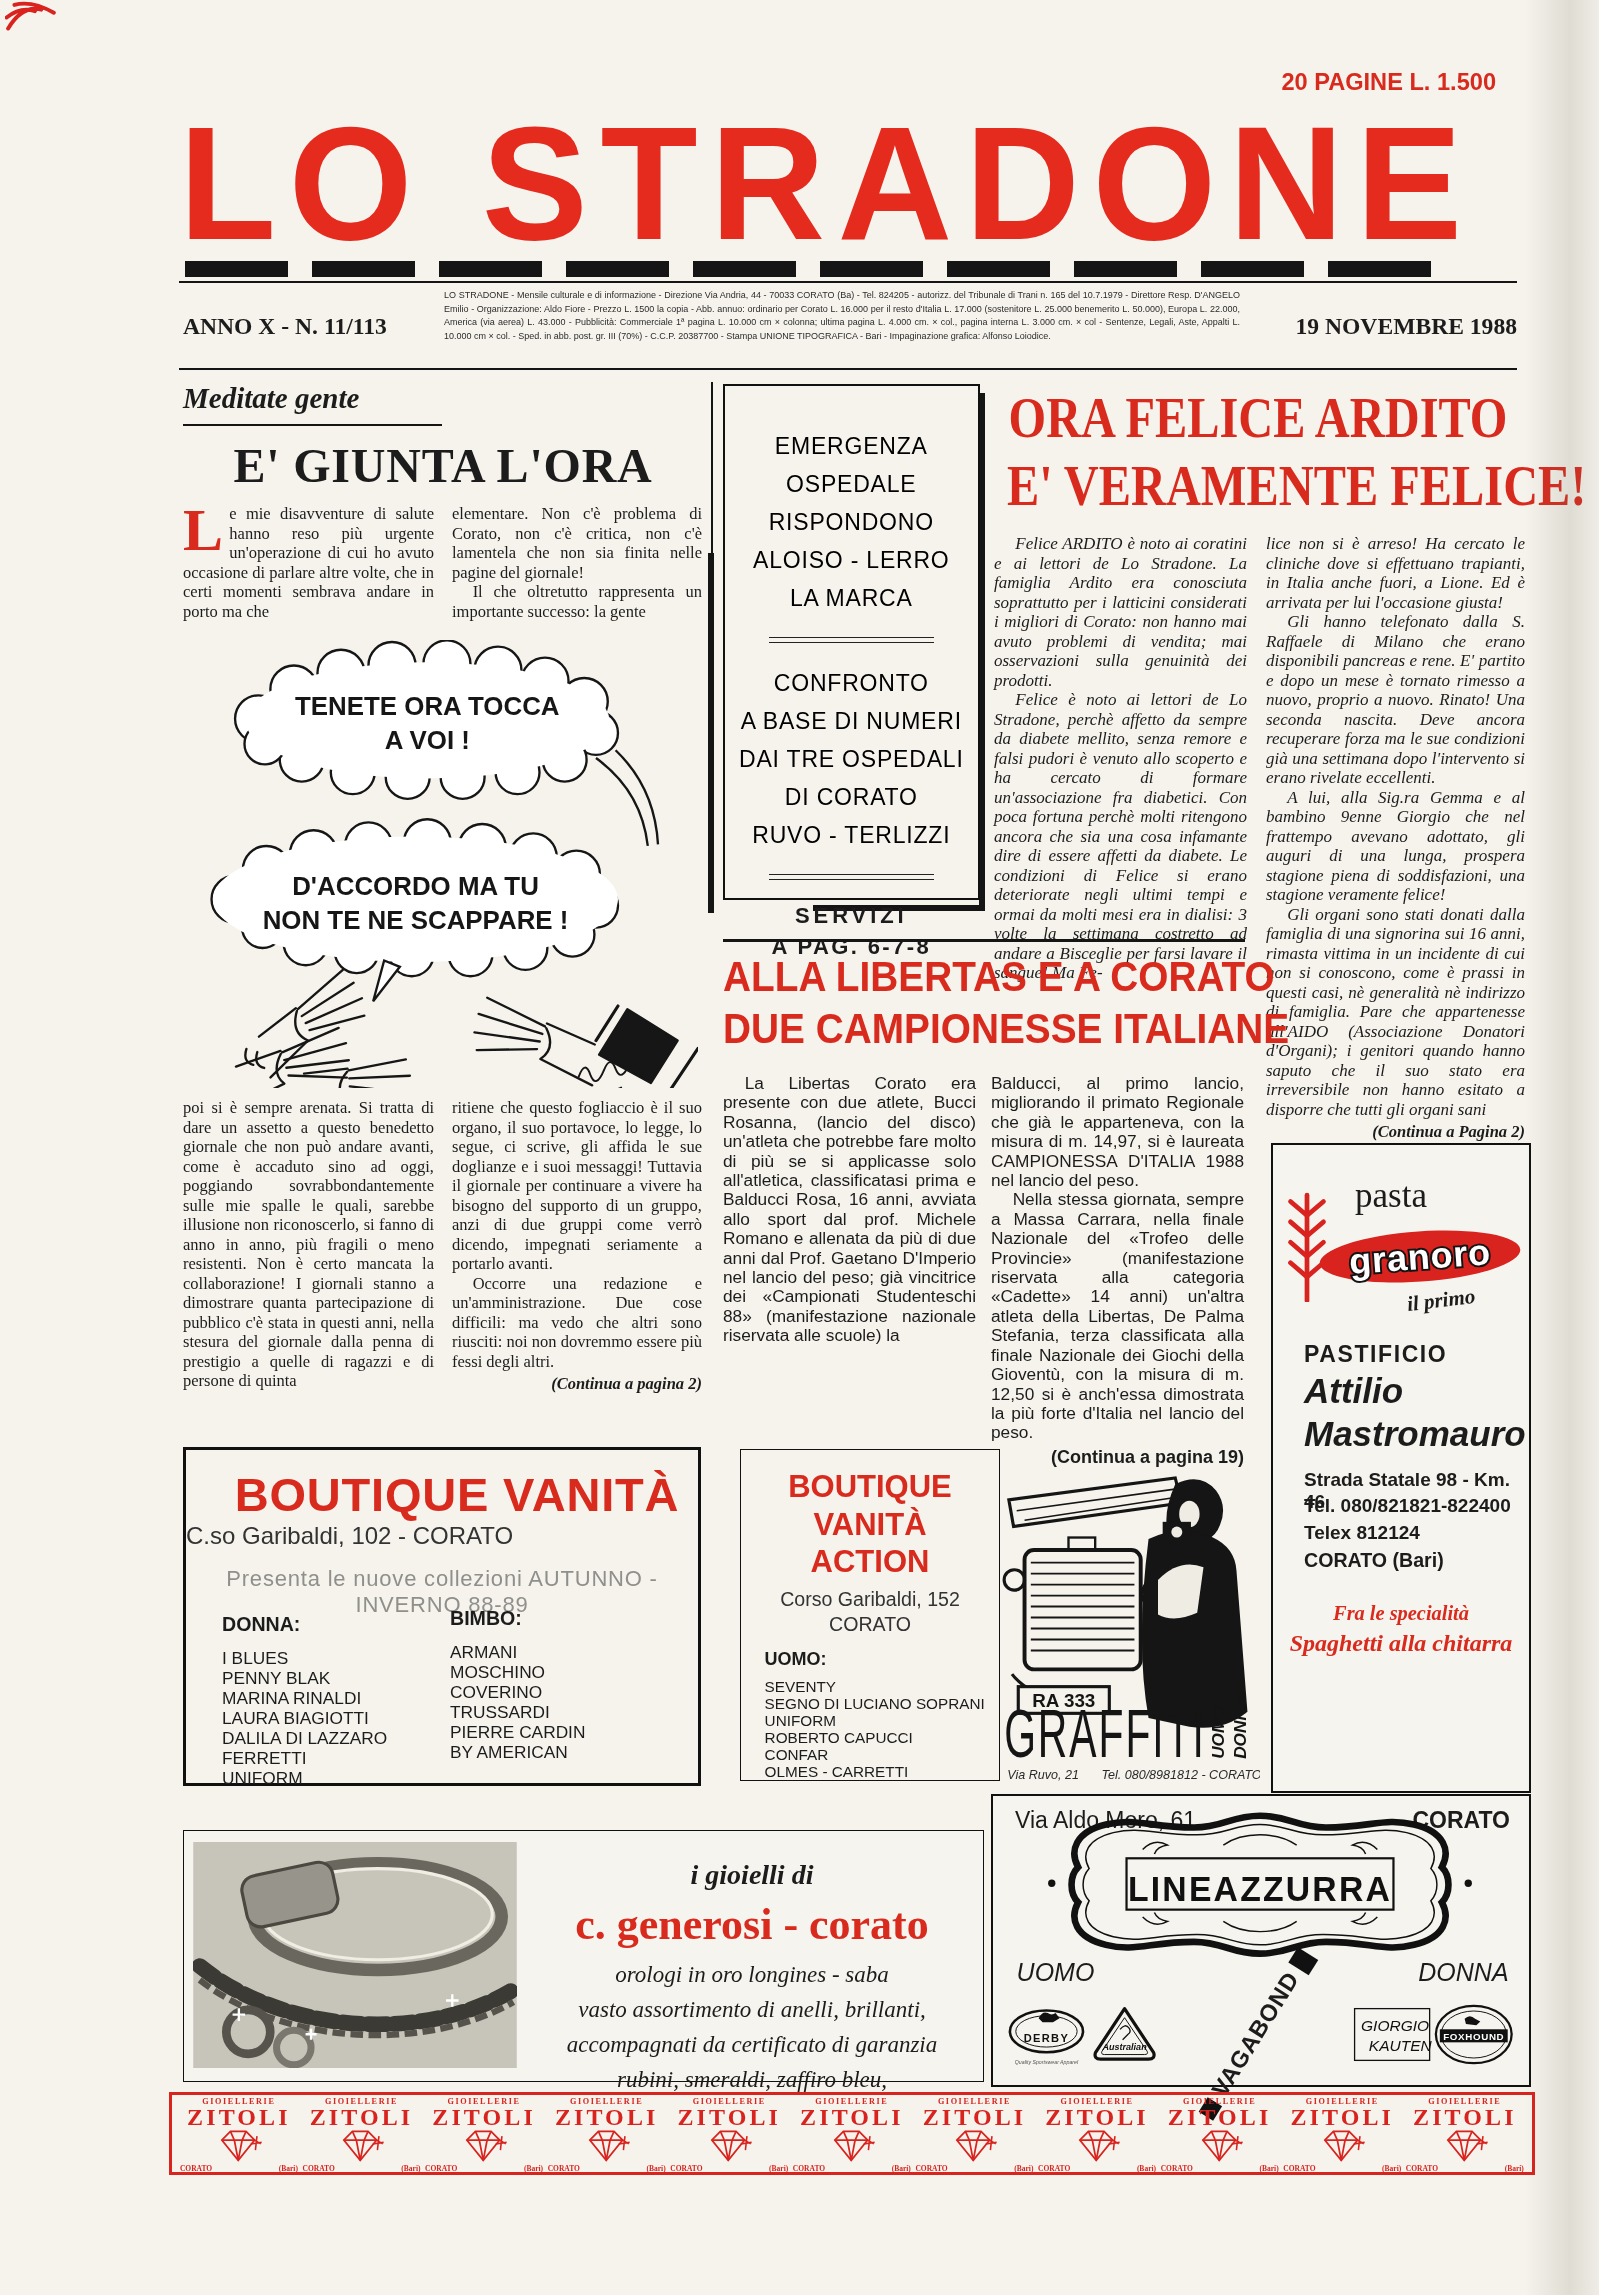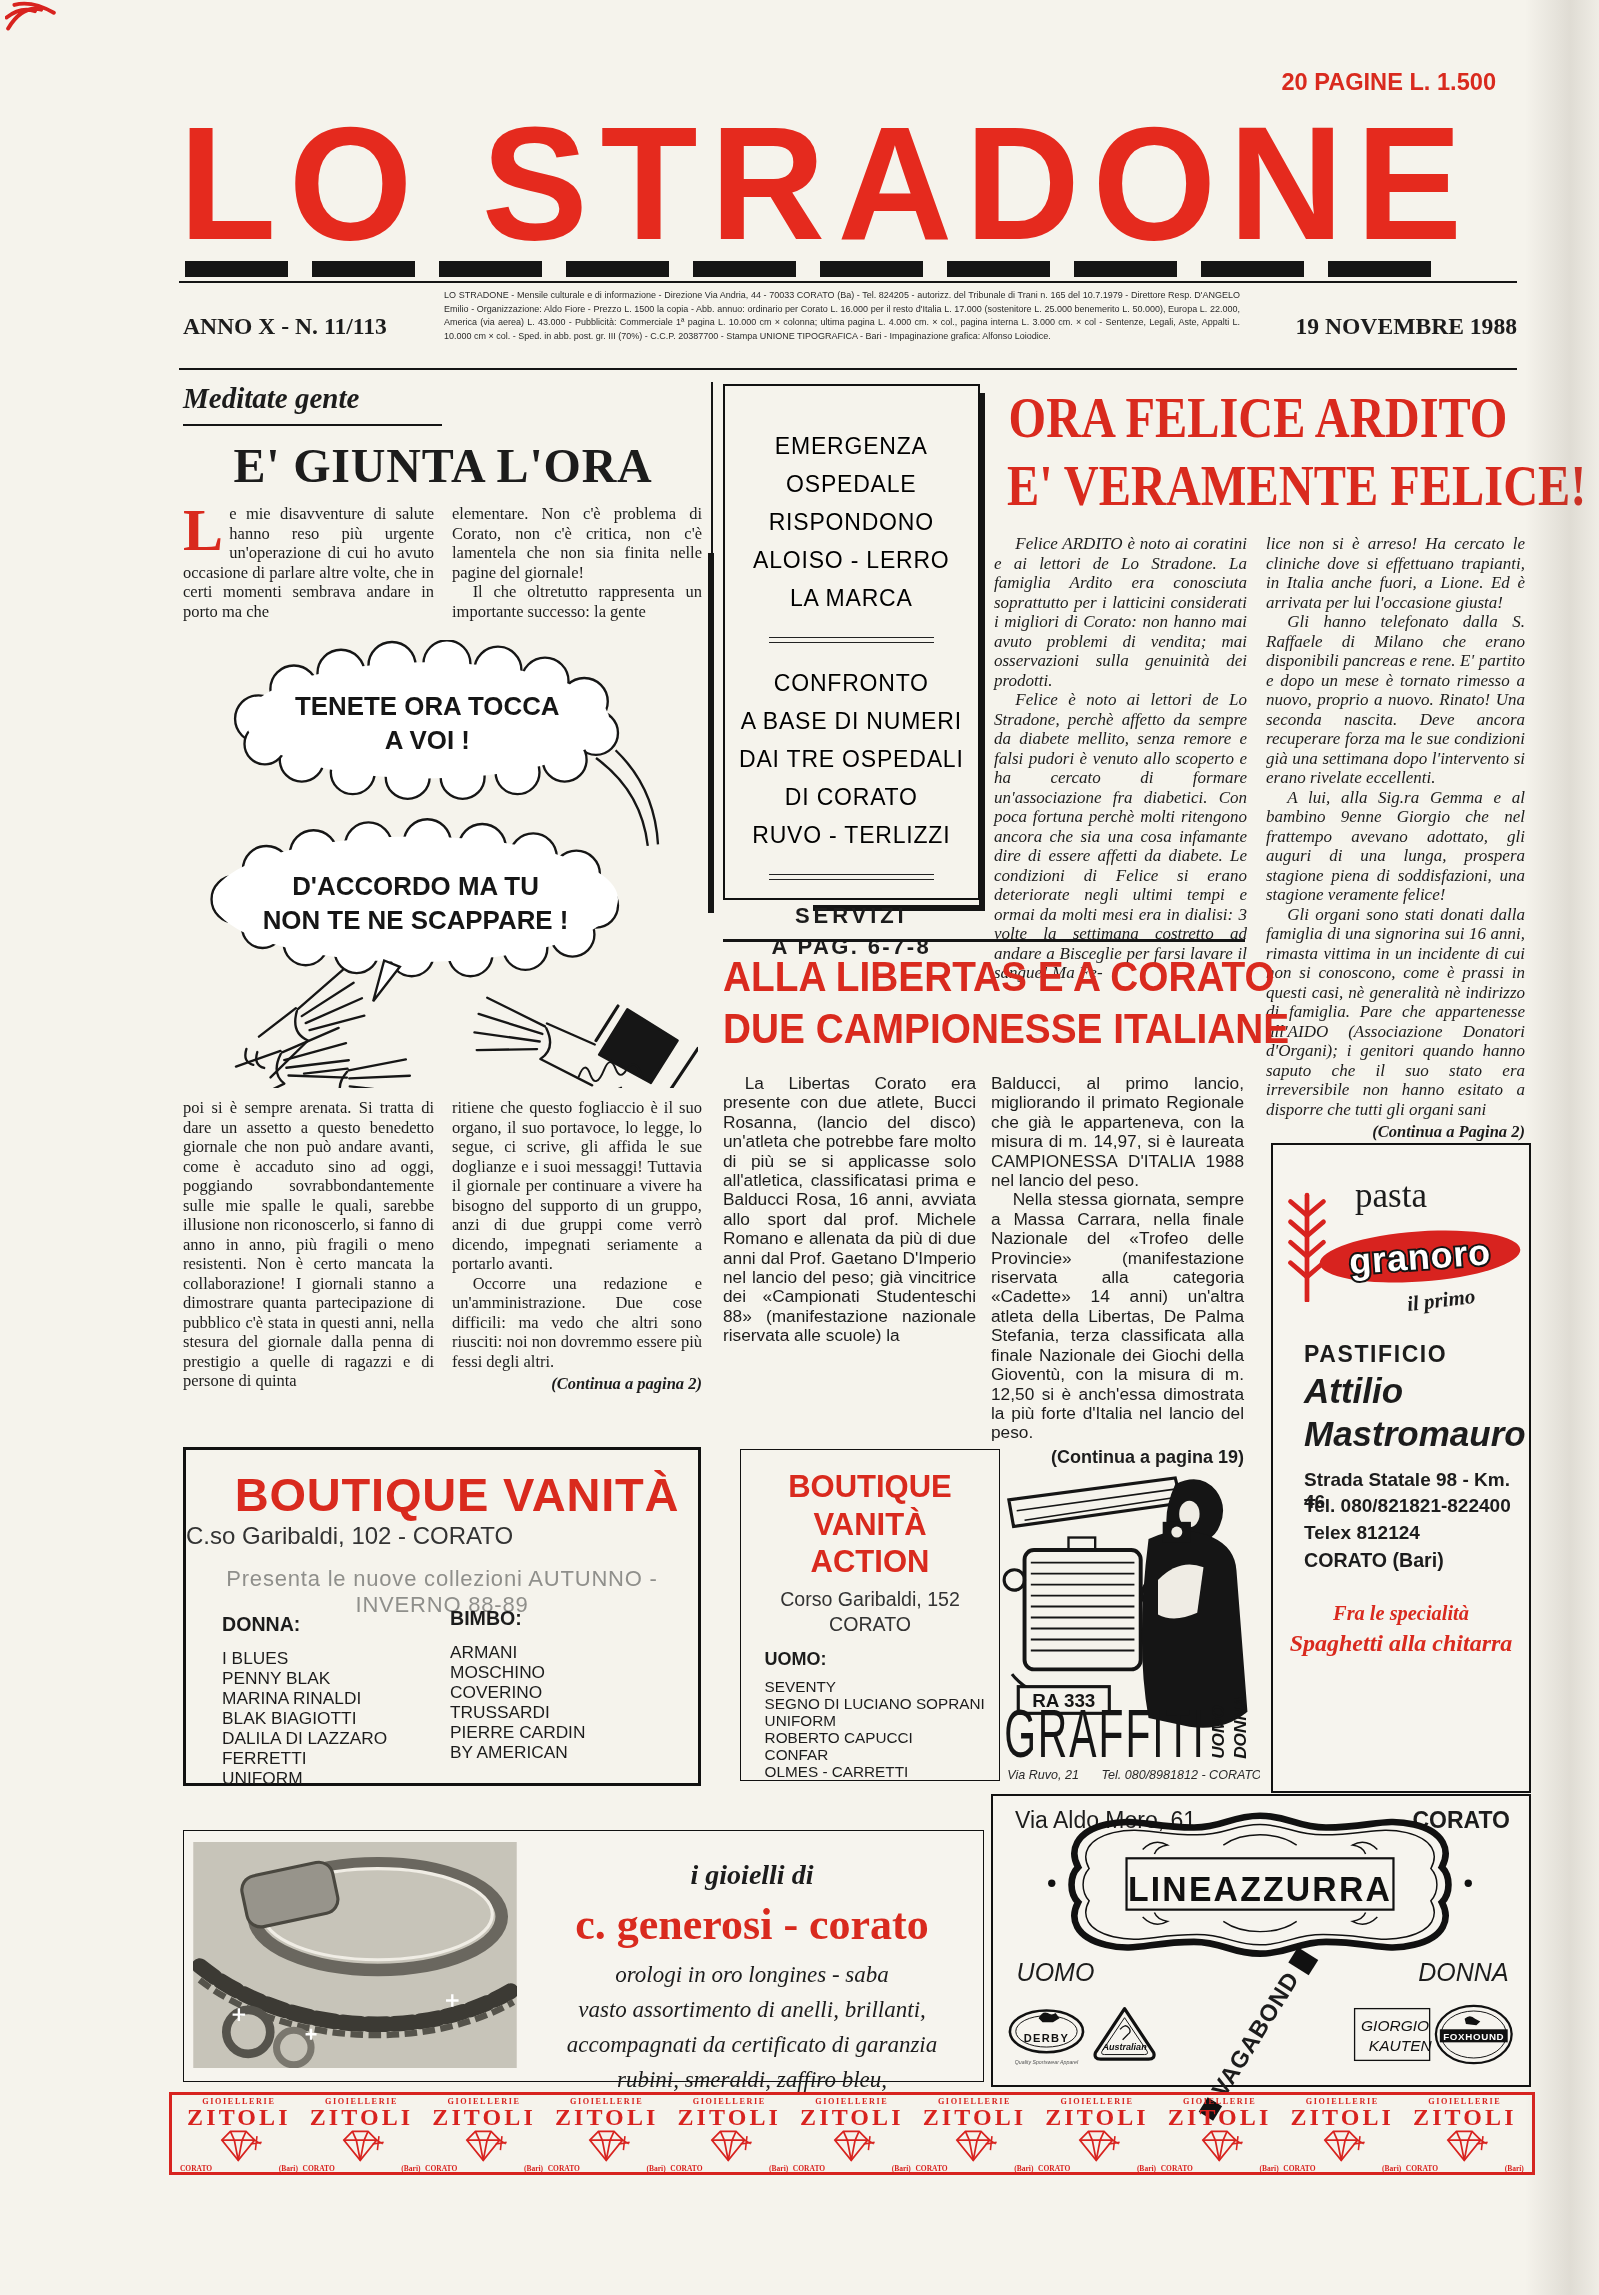--- a/index.html
+++ b/index.html
@@ -245,21 +245,21 @@
   <div class="abs" style="left:183px;top:1447px;width:512px;height:333px;border:3.9px solid #111;">
     <div class="abs sans red" style="left:0;top:17.3px;width:100%;text-align:center;font-size:47px;font-weight:900;letter-spacing:0.8px;padding-left:15px;">BOUTIQUE VANITÀ</div>
     <div class="abs sans" style="left:0;top:72px;width:100%;text-align:left;font-size:24px;color:#333;">C.so Garibaldi, 102 - CORATO</div>
     <div class="abs sans" style="left:0;top:116px;width:100%;text-align:center;font-size:22px;color:#8f8f8b;letter-spacing:0.8px;">Presenta le nuove collezioni AUTUNNO - INVERNO 88-89</div>
     <div class="abs sans" style="left:36px;top:163px;font-size:19.6px;font-weight:800;">DONNA:</div>
     <div class="abs sans" style="left:264px;top:157px;font-size:19.6px;font-weight:800;">BIMBO:</div>
     <div class="abs sans" style="left:36px;top:198px;">
         <div class="van-item">I BLUES</div>
         <div class="van-item">PENNY BLAK</div>
         <div class="van-item">MARINA RINALDI</div>
-        <div class="van-item">BLAK BIAGIOTTI</div>
+        <div class="van-item">LAURA BIAGIOTTI</div>
         <div class="van-item">DALILA DI LAZZARO</div>
         <div class="van-item">FERRETTI</div>
         <div class="van-item">UNIFORM</div>
       </div>
     <div class="abs sans" style="left:264px;top:192px;">
         <div class="van-item">ARMANI</div>
         <div class="van-item">MOSCHINO</div>
         <div class="van-item">COVERINO</div>
         <div class="van-item">TRUSSARDI</div>
         <div class="van-item">PIERRE CARDIN</div>

